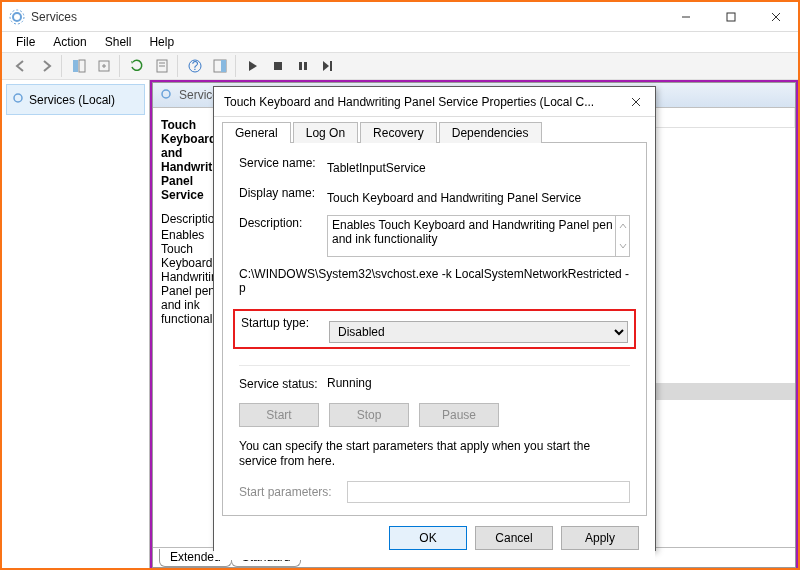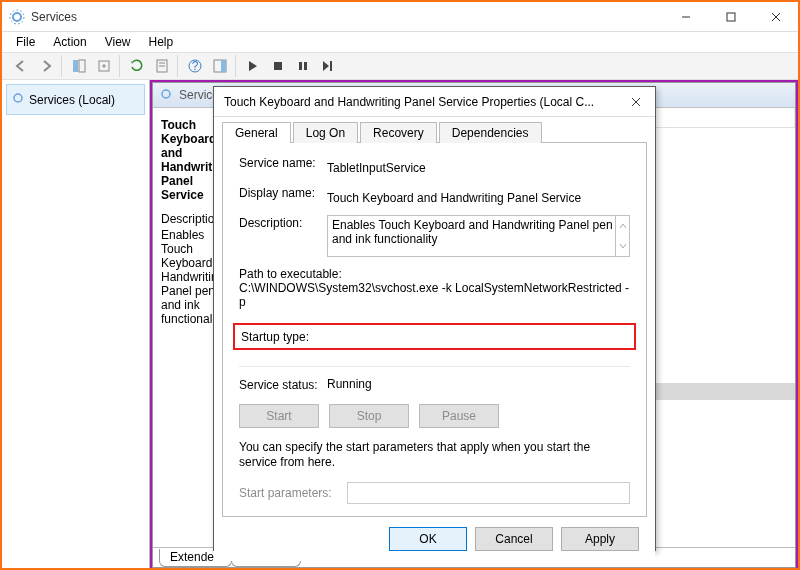--- a/index.html
+++ b/index.html
@@ -103,21 +103,21 @@
         <svg width="10" height="10">
           <line x1="1" y1="1" x2="9" y2="9" stroke="#333"></line>
           <line x1="9" y1="1" x2="1" y2="9" stroke="#333"></line>
         </svg>
       </div>
   </div>
 
   <div class="menubar">
     <span class="menuitem">File</span>
     <span class="menuitem">Action</span>
-    <span class="menuitem">View</span>
+    <span class="menuitem">Shell</span>
     <span class="menuitem">Help</span>
   </div>
 
   <div class="toolbar">
     <div class="tbgroup">
       <span class="tb">
           <svg width="16" height="16">
             <path d="M10,3 L4,8 L10,13" fill="none" stroke="#888" stroke-width="2"></path>
           </svg>
         </span>
@@ -358,27 +358,31 @@
             <div>
                 <svg width="8" height="6">
                   <path d="M1,1 L4,5 L7,1" fill="none" stroke="#aaa"></path>
                 </svg>
               </div>
           </div>
         </div>
       </div>
 
       <div class="path-block">
-        <div>Path to executable:</div>
         <div>C:\WINDOWS\System32\svchost.exe -k LocalSystemNetworkRestricted -p</div>
       </div>
 
       <div class="highlight">
         <div class="field-row" style="margin-bottom:0">
           <div class="field-label">Startup type:</div>
+          <div class="field-value">
+            <select class="startup">
+              <option>Disabled</option>
+            </select>
+          </div>
         </div>
       </div>
 
       <hr class="sep">
 
       <div class="status-row">
         <div class="field-label">Service status:</div>
         <div>Running</div>
       </div>
 

